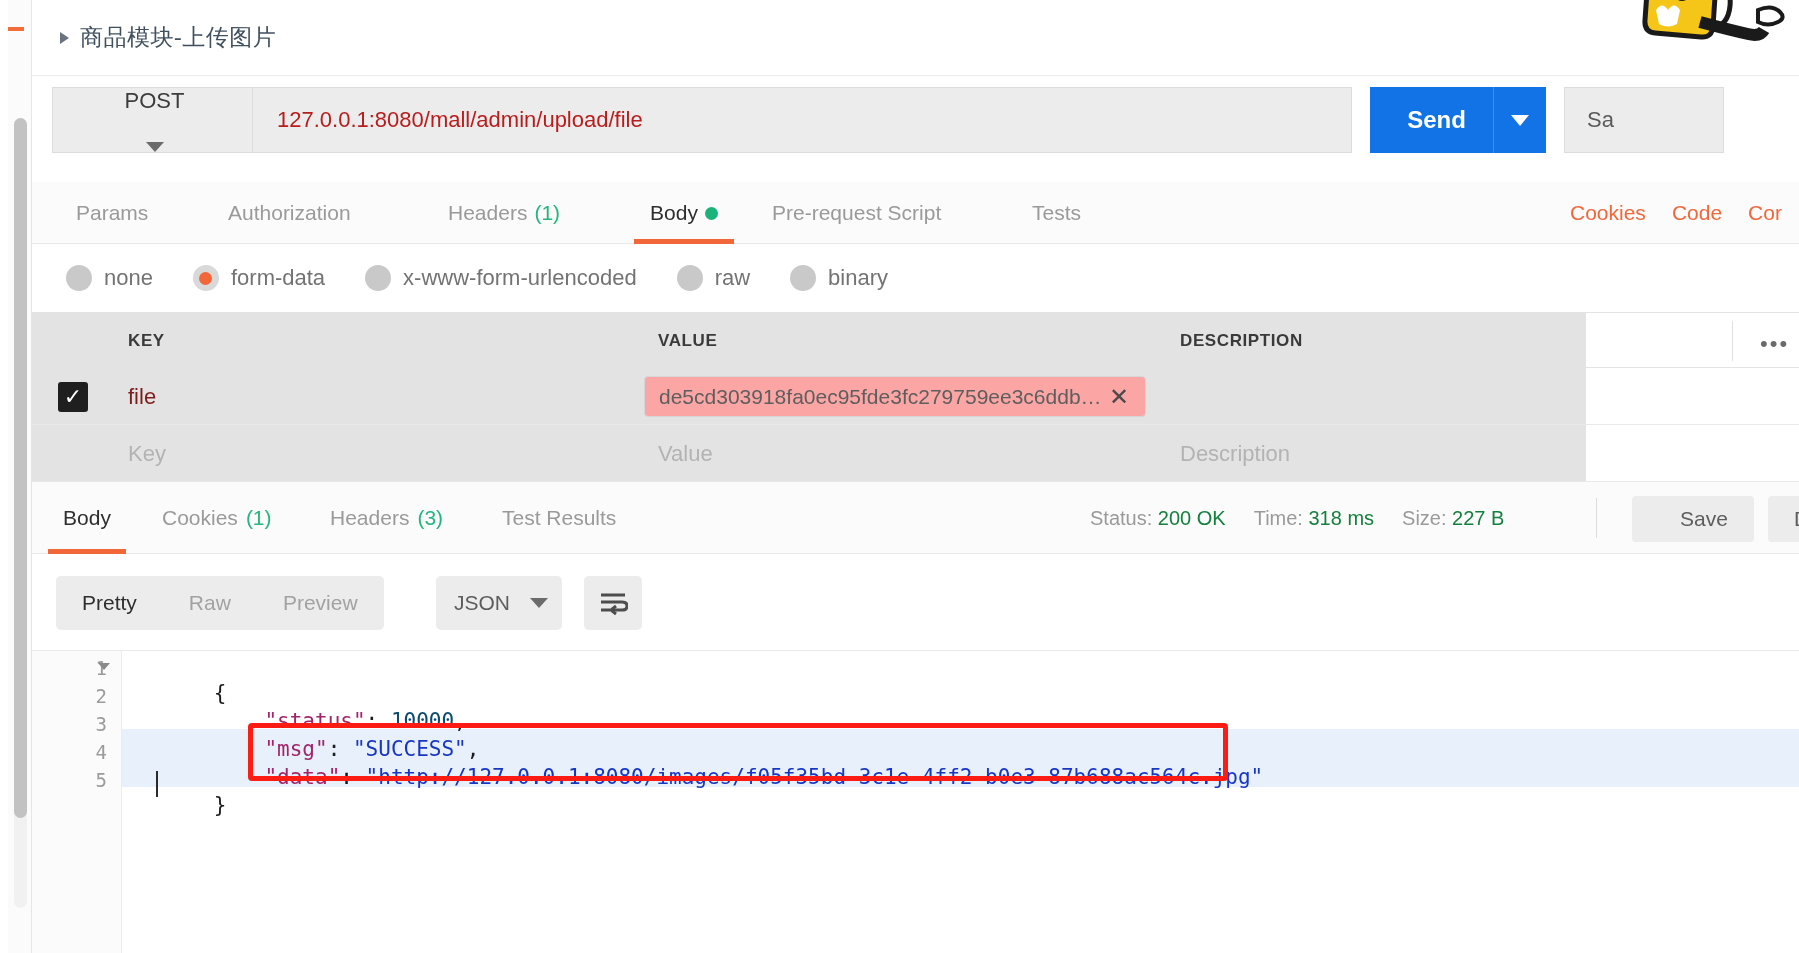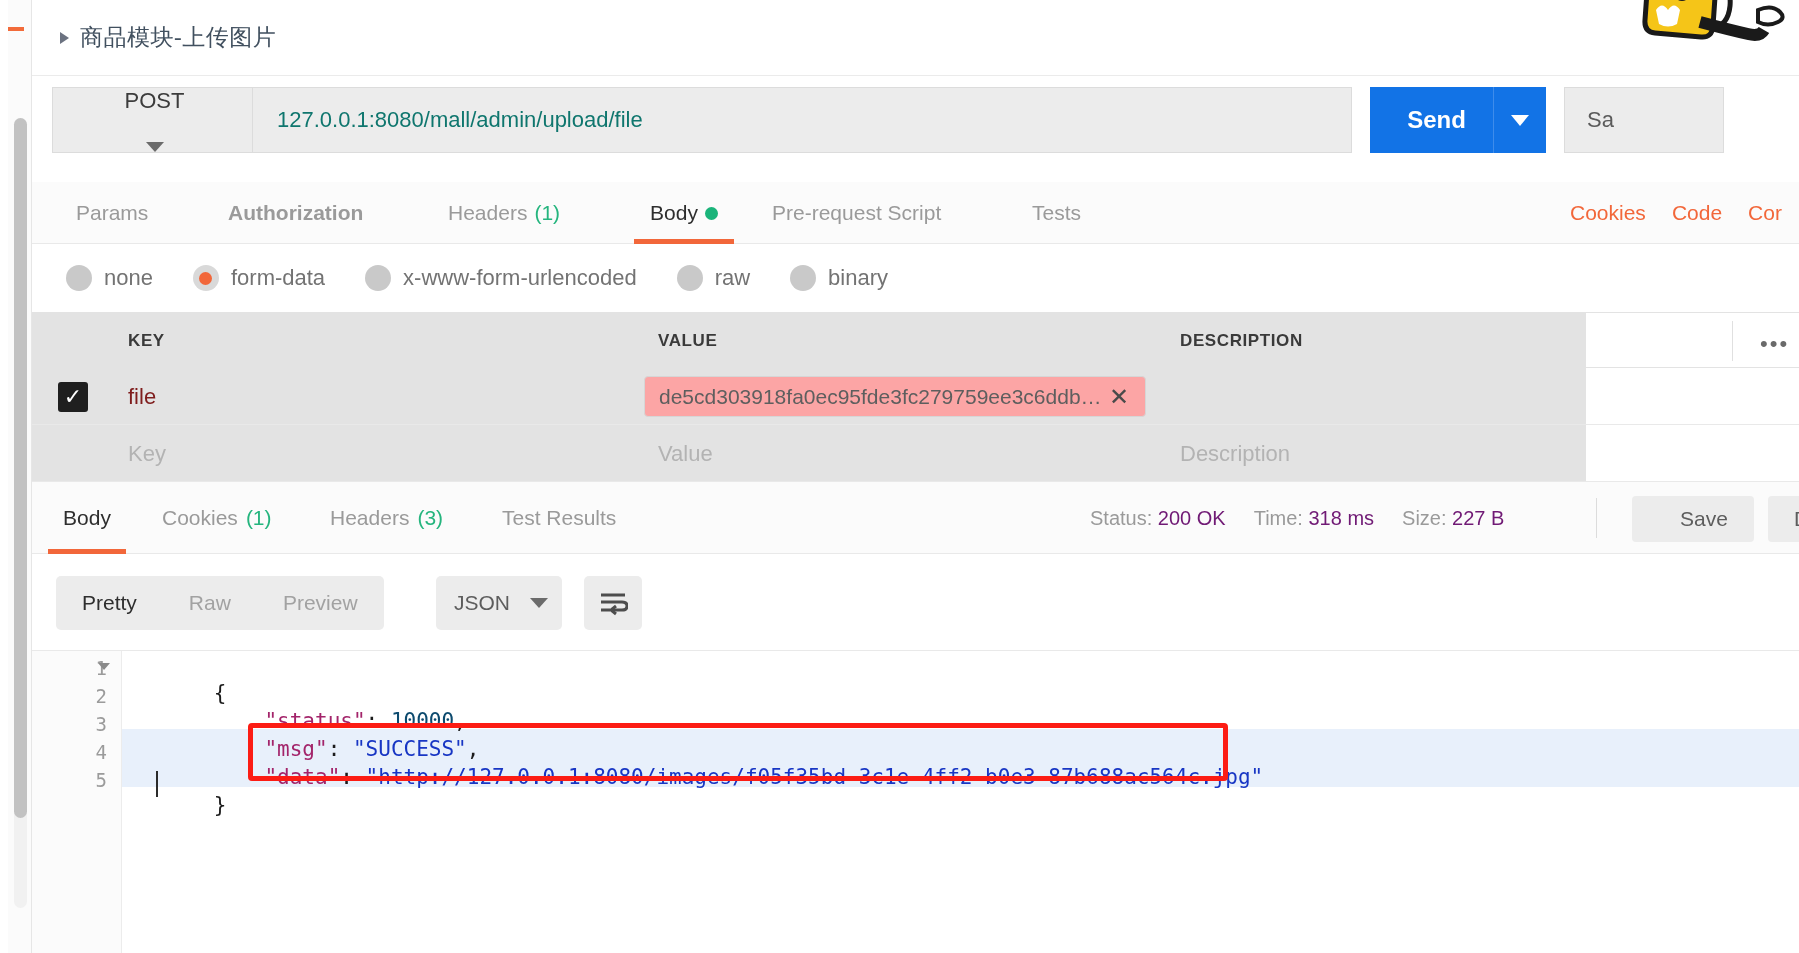--- a/index.html
+++ b/index.html
@@ -33,21 +33,21 @@
     background:#ececec; border:1px solid #dcdcdc; border-right:none;
     display:flex; align-items:center; justify-content:space-between; padding:0 18px 0 22px;flex-direction:column;
   }
   .method-label { font-size:22px; color:#3c3c3c; }
   .caret-down { width:0;height:0;border-left:9px solid transparent;border-right:9px solid transparent;border-top:10px solid #6b6b6b; }
   .url-box {
     position:absolute; left:220px; top:11px; width:1100px; height:66px;
     background:#ececec; border:1px solid #dcdcdc;
     display:flex; align-items:center; padding-left:24px;
   }
-  .url-text { font-size:22px; color:#0f766e; }
+  .url-text { font-size:22px; color:#b91c1c; }
   .send-btn {
     position:absolute; left:1338px; top:11px; width:176px; height:66px; background:#1273e6;
     display:flex; align-items:center;
   }
   .send-label { flex:1; text-align:center; color:#fff; font-size:24px; font-weight:bold; padding-left:10px; }
   .send-sep { width:1px; height:66px; background:#3e8ceb; }
   .send-caret-wrap { width:52px; display:flex; align-items:center; justify-content:center; }
   .caret-down-white { width:0;height:0;border-left:9px solid transparent;border-right:9px solid transparent;border-top:11px solid #ffffff; }
   .save-btn {
     position:absolute; left:1532px; top:11px; width:160px; height:66px; background:#ececec;
@@ -98,21 +98,21 @@
   .dots-btn { position:absolute; left:1728px; top:18px; font-size:22px; letter-spacing:2px; color:#6a6a6a; }
   .kv-vsep { position:absolute; top:8px; width:1px; height:40px; background:#e0e0e0; }
 
   
   .resp-tabs { position:absolute; left:24px; top:482px; width:1775px; height:72px; background:#fbfbfb; border-bottom:1px solid #e9e9e9; }
   .rtab { position:absolute; top:0; height:72px; display:flex; align-items:center; gap:8px; font-size:21px; color:#9a9a9a; }
   .rtab.active { color:#2e2e2e; }
   .rtab .uline { position:absolute; left:0; bottom:0; width:100%; height:5px; background:#f2673a; }
   .status-group { position:absolute; top:0; height:72px; display:flex; align-items:center; gap:28px; font-size:20px; }
   .sg-label { color:#9a9a9a; }
-  .sg-val { color:#701a75; }
+  .sg-val { color:#15803d; }
   .vdiv { position:absolute; top:16px; width:1px; height:40px; background:#dcdcdc; }
   .gbtn { position:absolute; top:14px; height:46px; background:#ececec; border-radius:4px; display:flex; align-items:center; justify-content:center; padding:0 26px; font-size:21px; color:#5d5d5d; }
 
   
   .resp-toolbar { position:absolute; left:24px; top:554px; width:1775px; height:96px; background:#fff; }
   .seg { position:absolute; left:24px; top:22px; height:54px; background:#ececec; border-radius:5px; display:flex; align-items:center; }
   .seg-item { padding:0 26px; font-size:21px; color:#a2a2a2; }
   .seg-item.active { color:#2e2e2e; }
   .json-select { position:absolute; left:404px; top:22px; width:126px; height:54px; background:#ececec; border-radius:5px; display:flex; align-items:center; justify-content:space-between; padding:0 14px 0 18px; }
   .json-select span { font-size:21px; color:#5d5d5d; }
@@ -177,21 +177,21 @@
     </div>
     <div class="save-btn">
       <span>Sa</span>
     </div>
   </div>
 
   <div class="req-tabs">
     <div class="tab" style="left:44px;">
       <span>Params</span>
     </div>
-    <div class="tab" style="left:196px;font-weight:bold;">
+    <div class="tab" style="left:196px;">
       <span>Authorization</span>
     </div>
     <div class="tab" style="left:416px;">
       <span>Headers</span>
       <span class="count">(1)</span>
     </div>
     <div class="tab active" style="left:602px;width:100px;justify-content:center;">
       <span>Body</span>
       <span class="green-dot"></span>
       <span class="uline"></span>

